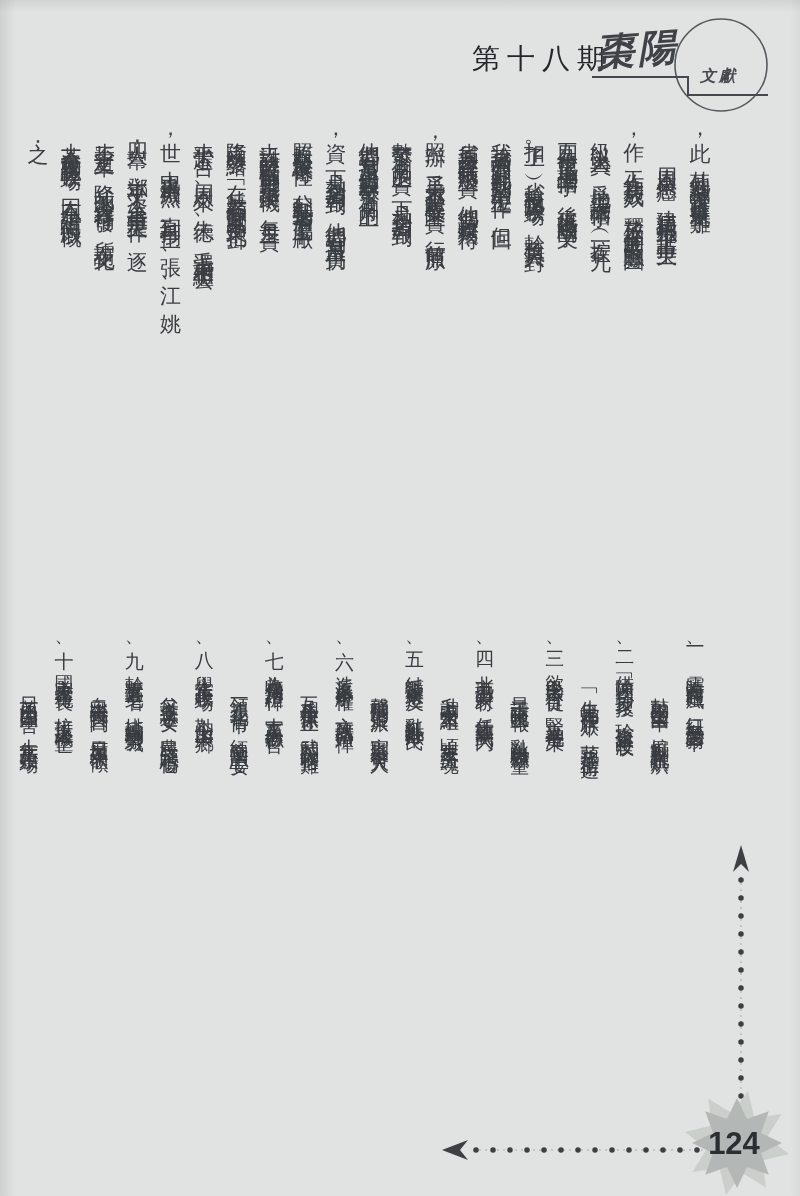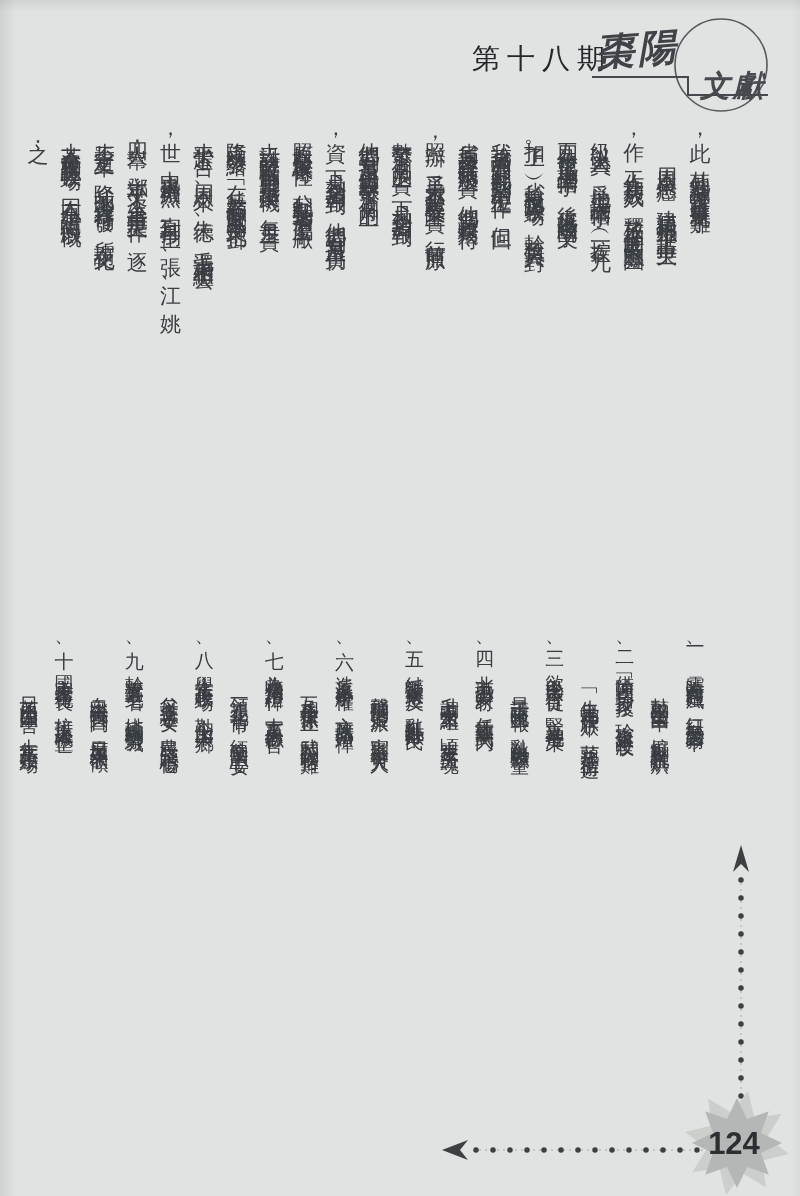--- a/index.html
+++ b/index.html
@@ -20,21 +20,21 @@
     position:absolute;left:472px;top:40px;
     font-size:28px;font-weight:400;letter-spacing:7px;color:#25282b;
   }
   .logo-main{
     position:absolute;left:596px;top:24px;
     font-size:38px;font-style:italic;font-weight:700;color:#3f4347;
     transform:rotate(-4deg);letter-spacing:4px;
   }
   .logo-sub{
     position:absolute;left:700px;top:66px;
-    font-size:30px;font-style:italic;font-weight:700;color:#46494d;
+    font-size:16px;font-style:italic;font-weight:700;color:#46494d;
     letter-spacing:3px;
   }
   .logo-svg{position:absolute;left:588px;top:14px;}
   
   .cols{
     position:absolute;display:flex;flex-direction:row-reverse;
     justify-content:space-between;align-items:flex-start;
   }
   .vcol{
     writing-mode:vertical-rl;text-orientation:upright;

